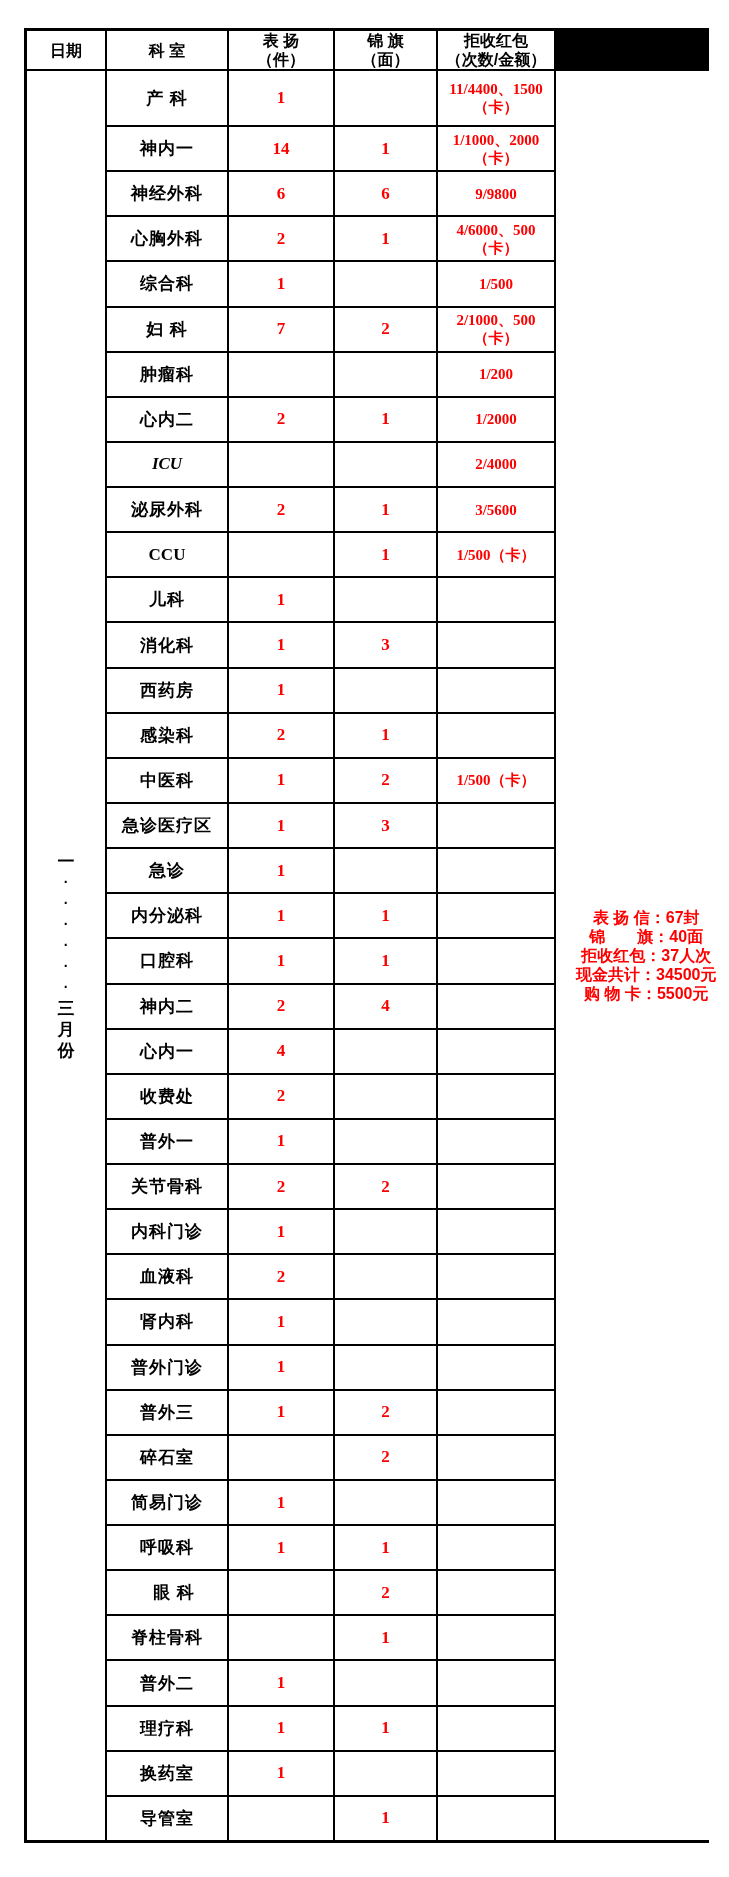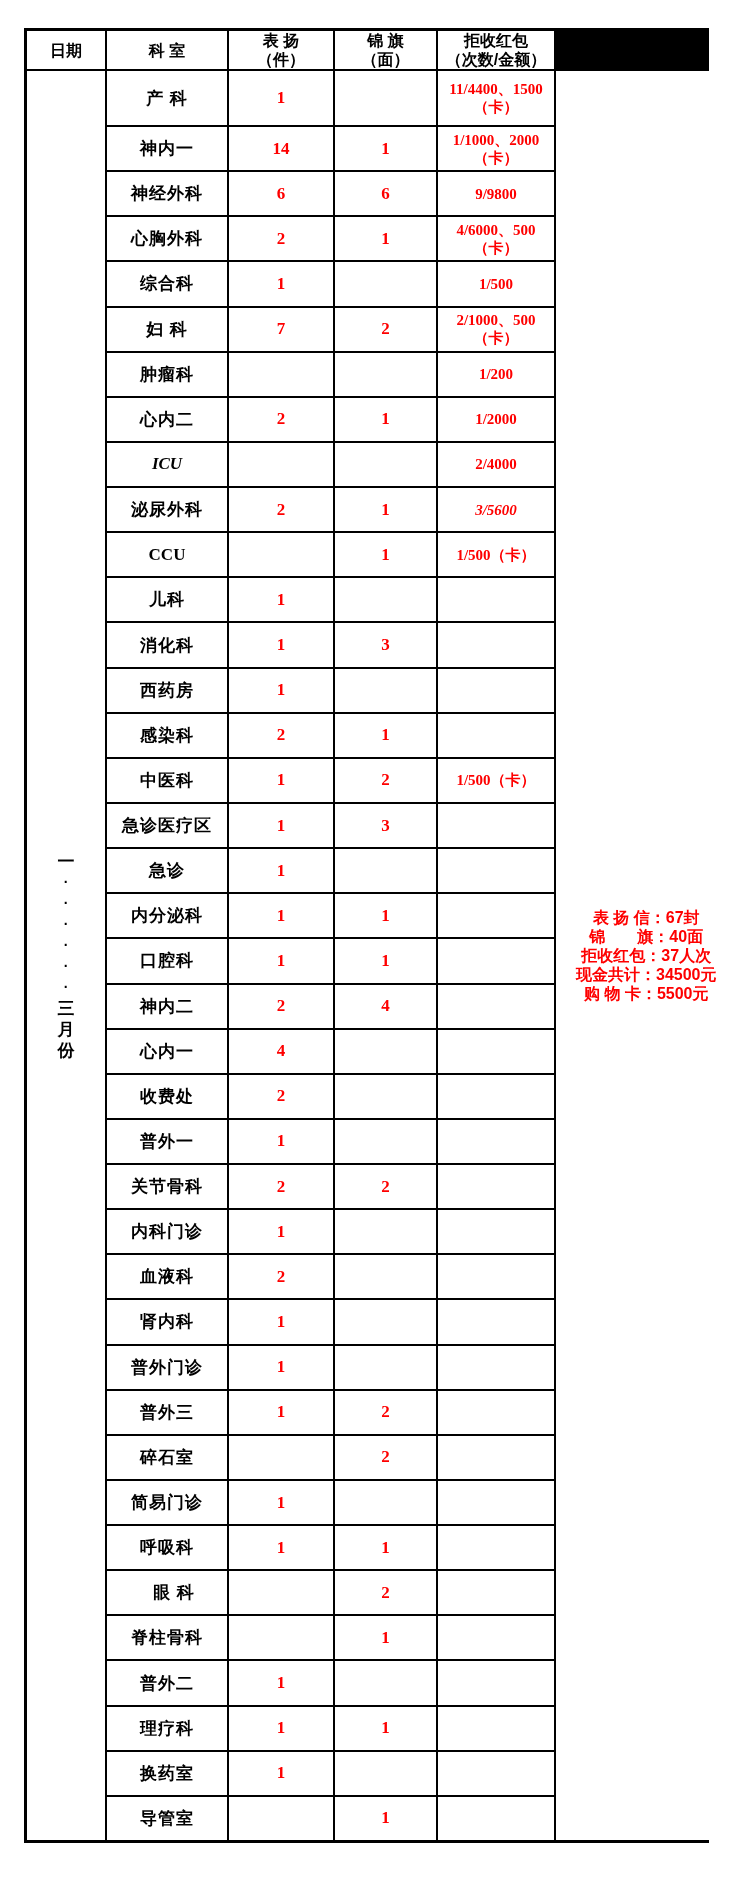--- a/index.html
+++ b/index.html
@@ -154,21 +154,21 @@
       <div class="c num" style="grid-area: 9 / 3;">2</div>
       <div class="c num" style="grid-area: 9 / 4;">1</div>
       <div class="c red-pkt" style="grid-area: 9 / 5;">1/2000</div>
       <div class="c dept latin" style="grid-area: 10 / 2; font-style: italic;">ICU</div>
       <div class="c num" style="grid-area: 10 / 3;"></div>
       <div class="c num" style="grid-area: 10 / 4;"></div>
       <div class="c red-pkt" style="grid-area: 10 / 5;">2/4000</div>
       <div class="c dept" style="grid-area: 11 / 2;">泌尿外科</div>
       <div class="c num" style="grid-area: 11 / 3;">2</div>
       <div class="c num" style="grid-area: 11 / 4;">1</div>
-      <div class="c red-pkt" style="grid-area: 11 / 5; font-style: italic;">3/5600</div>
+      <div class="c red-pkt" style="grid-area: 11 / 5;">3/5600</div>
       <div class="c dept latin" style="grid-area: 12 / 2;">CCU</div>
       <div class="c num" style="grid-area: 12 / 3;"></div>
       <div class="c num" style="grid-area: 12 / 4;">1</div>
       <div class="c red-pkt" style="grid-area: 12 / 5;">1/500（卡）</div>
       <div class="c dept" style="grid-area: 13 / 2;">儿科</div>
       <div class="c num" style="grid-area: 13 / 3;">1</div>
       <div class="c num" style="grid-area: 13 / 4;"></div>
       <div class="c red-pkt" style="grid-area: 13 / 5;"></div>
       <div class="c dept" style="grid-area: 14 / 2; text-align: center;">消化科</div>
       <div class="c num" style="grid-area: 14 / 3;">1</div>

